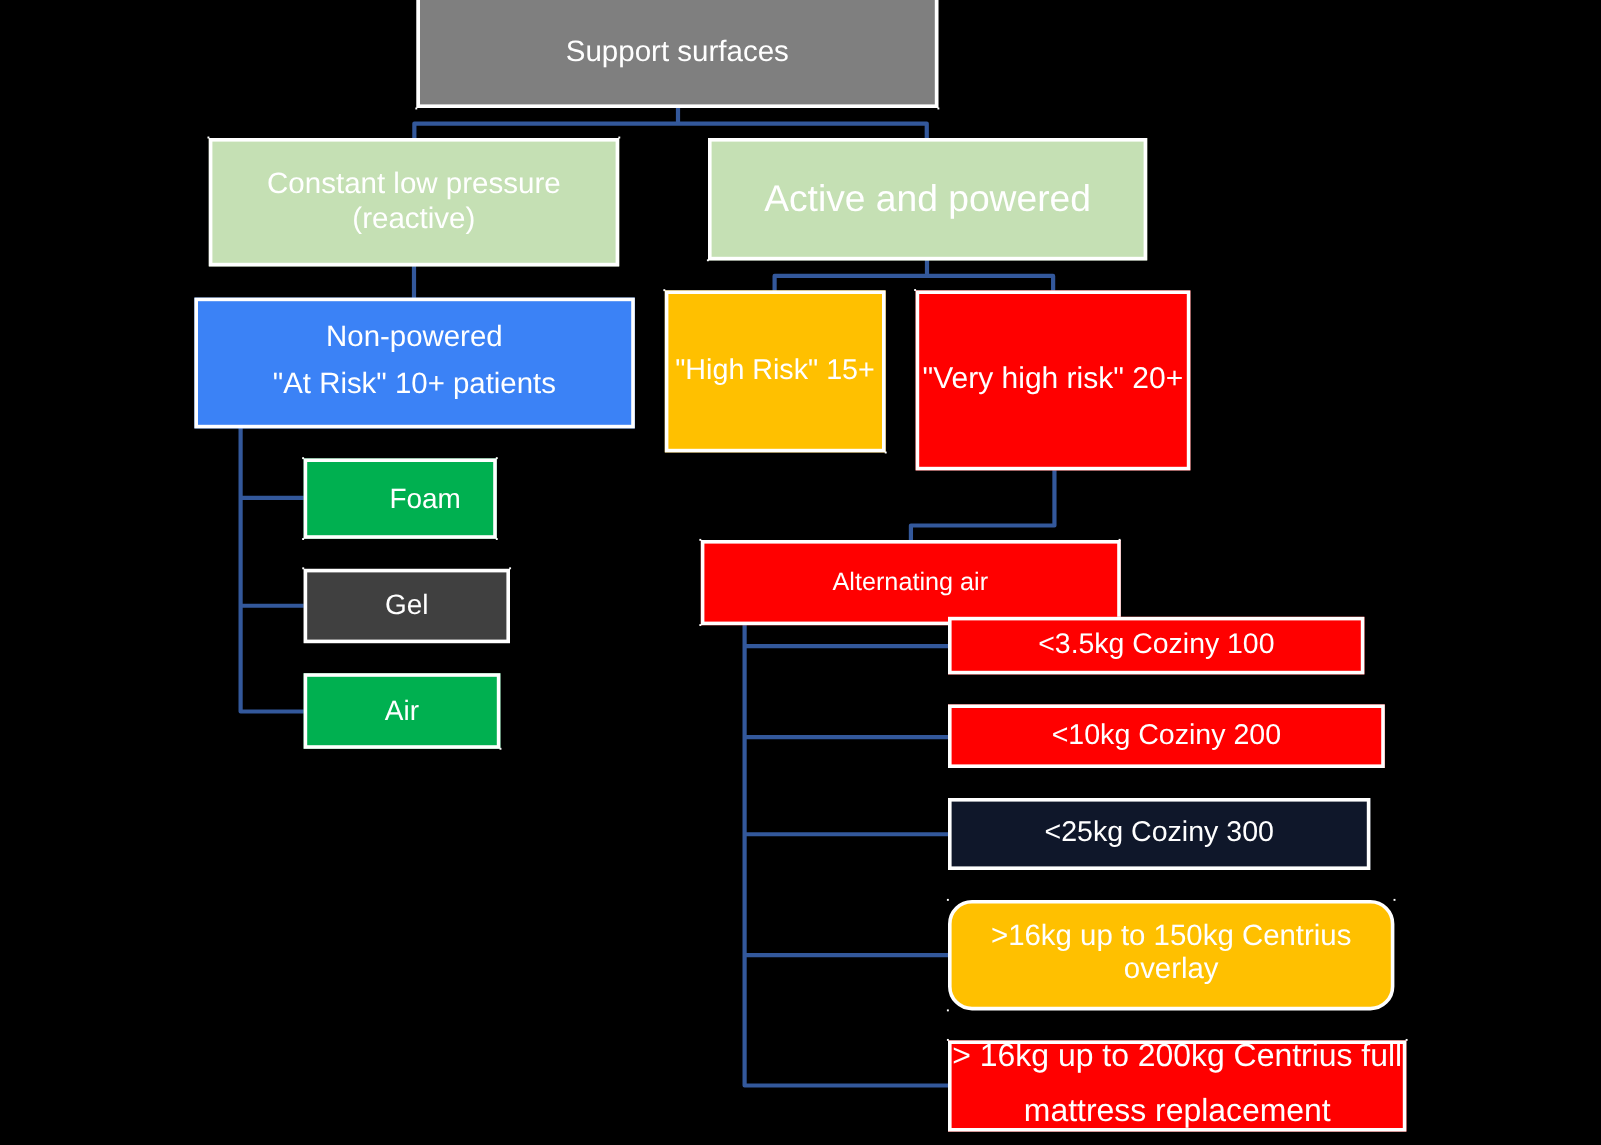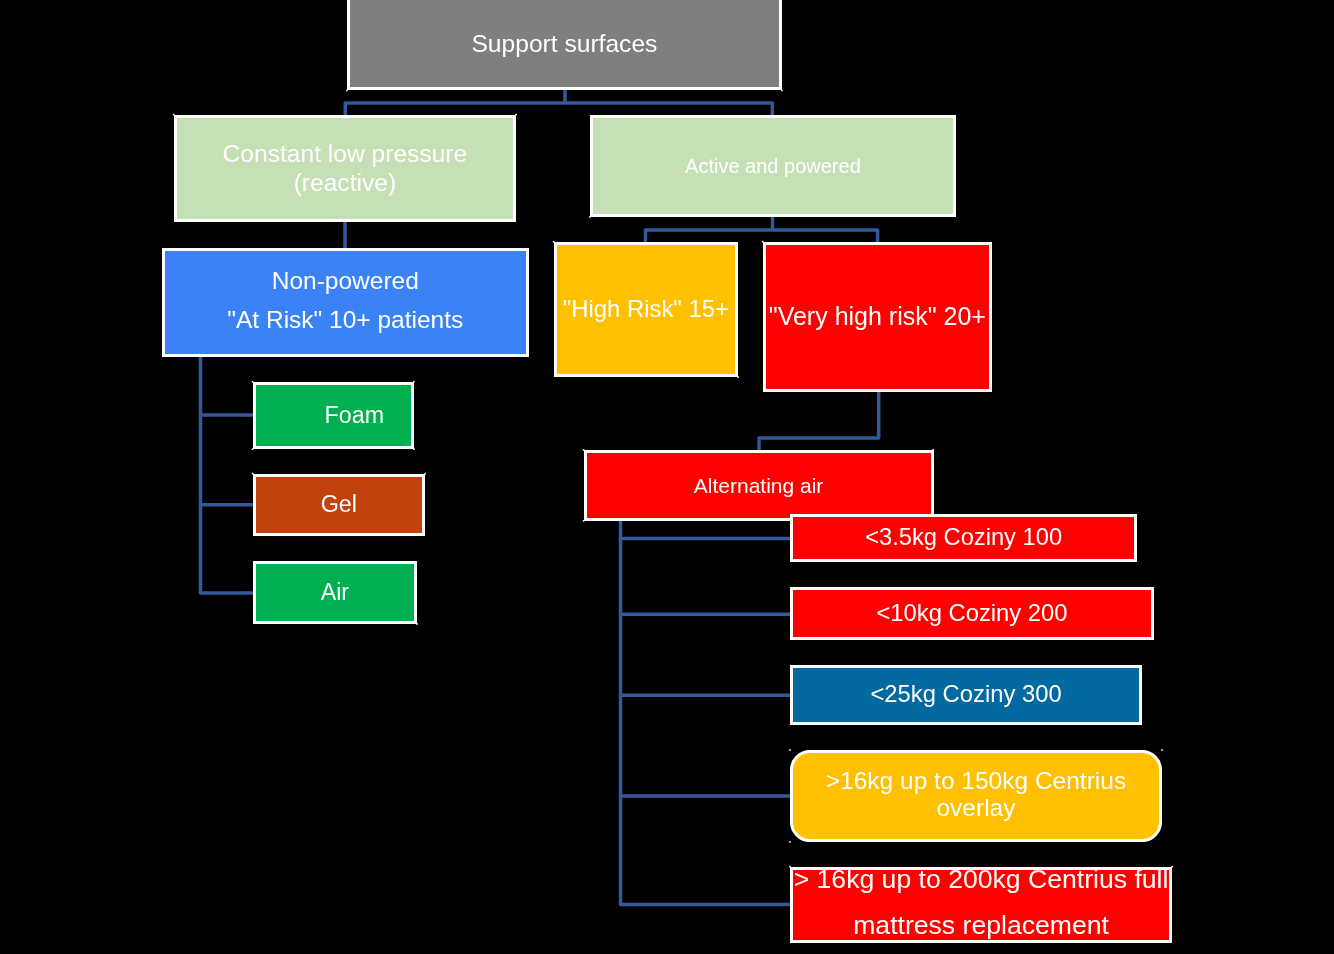--- a/index.html
+++ b/index.html
@@ -9,21 +9,21 @@
   .node{position:absolute;box-sizing:border-box;border:3.0px solid #ffffff;
         display:flex;flex-direction:column;align-items:center;justify-content:center;
         color:#ffffff;text-align:center;z-index:3;font-size:24.6px;line-height:1.2;}
   .node .ln{display:block;white-space:nowrap;transform:translate3d(0,var(--ty,0px),0);}
   svg.links{position:absolute;left:0;top:0;width:1334px;height:954px;z-index:1;}
   svg.dots{position:absolute;left:0;top:0;width:1334px;height:954px;z-index:4;pointer-events:none;}
 
   
   .n-root  {left:346.9px; top:-3.4px;  width:435.1px; height:93.8px;  background:#7F7F7F; font-size:24.6px;}
   .n-clp   {left:173.7px; top:114.6px; width:342.4px; height:107.3px; background:#C5E0B4; font-size:24.6px; line-height:29.4px;}
-  .n-active{left:589.9px; top:114.9px; width:366.1px; height:102.0px; background:#C5E0B4; font-size:20px;}
+  .n-active{left:589.9px; top:114.9px; width:366.1px; height:102.0px; background:#C5E0B4; font-size:31px;}
   .n-np    {left:161.5px; top:247.5px; width:367.6px; height:109.4px; background:#92D050; font-size:24.5px; line-height:39.4px; --ty:-1.9px;}
   .n-hr    {left:553.6px; top:241.8px; width:184.5px; height:135.3px; background:#FFC000; font-size:23.9px;}
   .n-vhr   {left:762.6px; top:241.7px; width:229.6px; height:150.3px; background:#FF0000; font-size:25.0px; --ty:-1.3px;}
   .n-foam  {left:252.6px; top:381.8px; width:161.4px; height:67.4px;  background:#00B050; font-size:23.3px;padding-left:42px;}
   .n-gel   {left:252.7px; top:473.6px; width:172.4px; height:62.4px;  background:#00B050; font-size:23.3px;}
   .n-air   {left:252.7px; top:561.0px; width:164.4px; height:63.0px;  background:#00B050; font-size:23.3px;}
   .n-alt   {left:583.6px; top:449.9px; width:350px; height:71.0px;  background:#FF0000; font-size:21px;}
   .n-c100  {left:790.1px; top:514.0px; width:347.1px; height:48.0px;  background:#FF0000; font-size:23.7px; --ty:-1.0px;}
   .n-c200  {left:789.9px; top:587.1px; width:364.2px; height:53.0px;  background:#FF0000; font-size:23.8px;}
   .n-c300  {left:789.9px; top:665.1px; width:352.3px; height:60.0px;  background:#FF0000; font-size:23.8px; --ty:-1.2px;}
@@ -70,41 +70,41 @@
   </div>
 
   <div class="node n-vhr" style="background-color: rgb(255, 0, 0);">
     <span class="ln">"Very high risk" 20+</span>
   </div>
 
   <div class="node n-foam" style="background-color: rgb(0, 176, 80);">
     <span class="ln">Foam</span>
   </div>
 
-  <div class="node n-gel" style="background-color: #c2410c;">
+  <div class="node n-gel" style="background-color: #404040;">
     <span class="ln">Gel</span>
   </div>
 
   <div class="node n-air" style="background-color: rgb(0, 176, 80);">
     <span class="ln">Air</span>
   </div>
 
   <div class="node n-alt" style="background-color: rgb(255, 0, 0);">
     <span class="ln">Alternating air</span>
   </div>
 
   <div class="node n-c100" style="background-color: rgb(255, 0, 0); text-align: center;">
     <span class="ln">&lt;3.5kg Coziny 100</span>
   </div>
 
   <div class="node n-c200" style="background-color: rgb(255, 0, 0);">
     <span class="ln">&lt;10kg Coziny 200</span>
   </div>
 
-  <div class="node n-c300" style="background-color: #0369a1;">
+  <div class="node n-c300" style="background-color: #0f172a;">
     <span class="ln">&lt;25kg Coziny 300</span>
   </div>
 
   <div class="node n-ov" style="background-color: rgb(255, 192, 0); border-radius: 20px;">
     <span class="ln">&gt;16kg up to 150kg Centrius</span>
     <span class="ln">overlay</span>
   </div>
 
   <div class="node n-full" style="background-color: rgb(255, 0, 0); gap: 16px;">
     <span class="ln">&gt; 16kg up to 200kg Centrius full</span>

